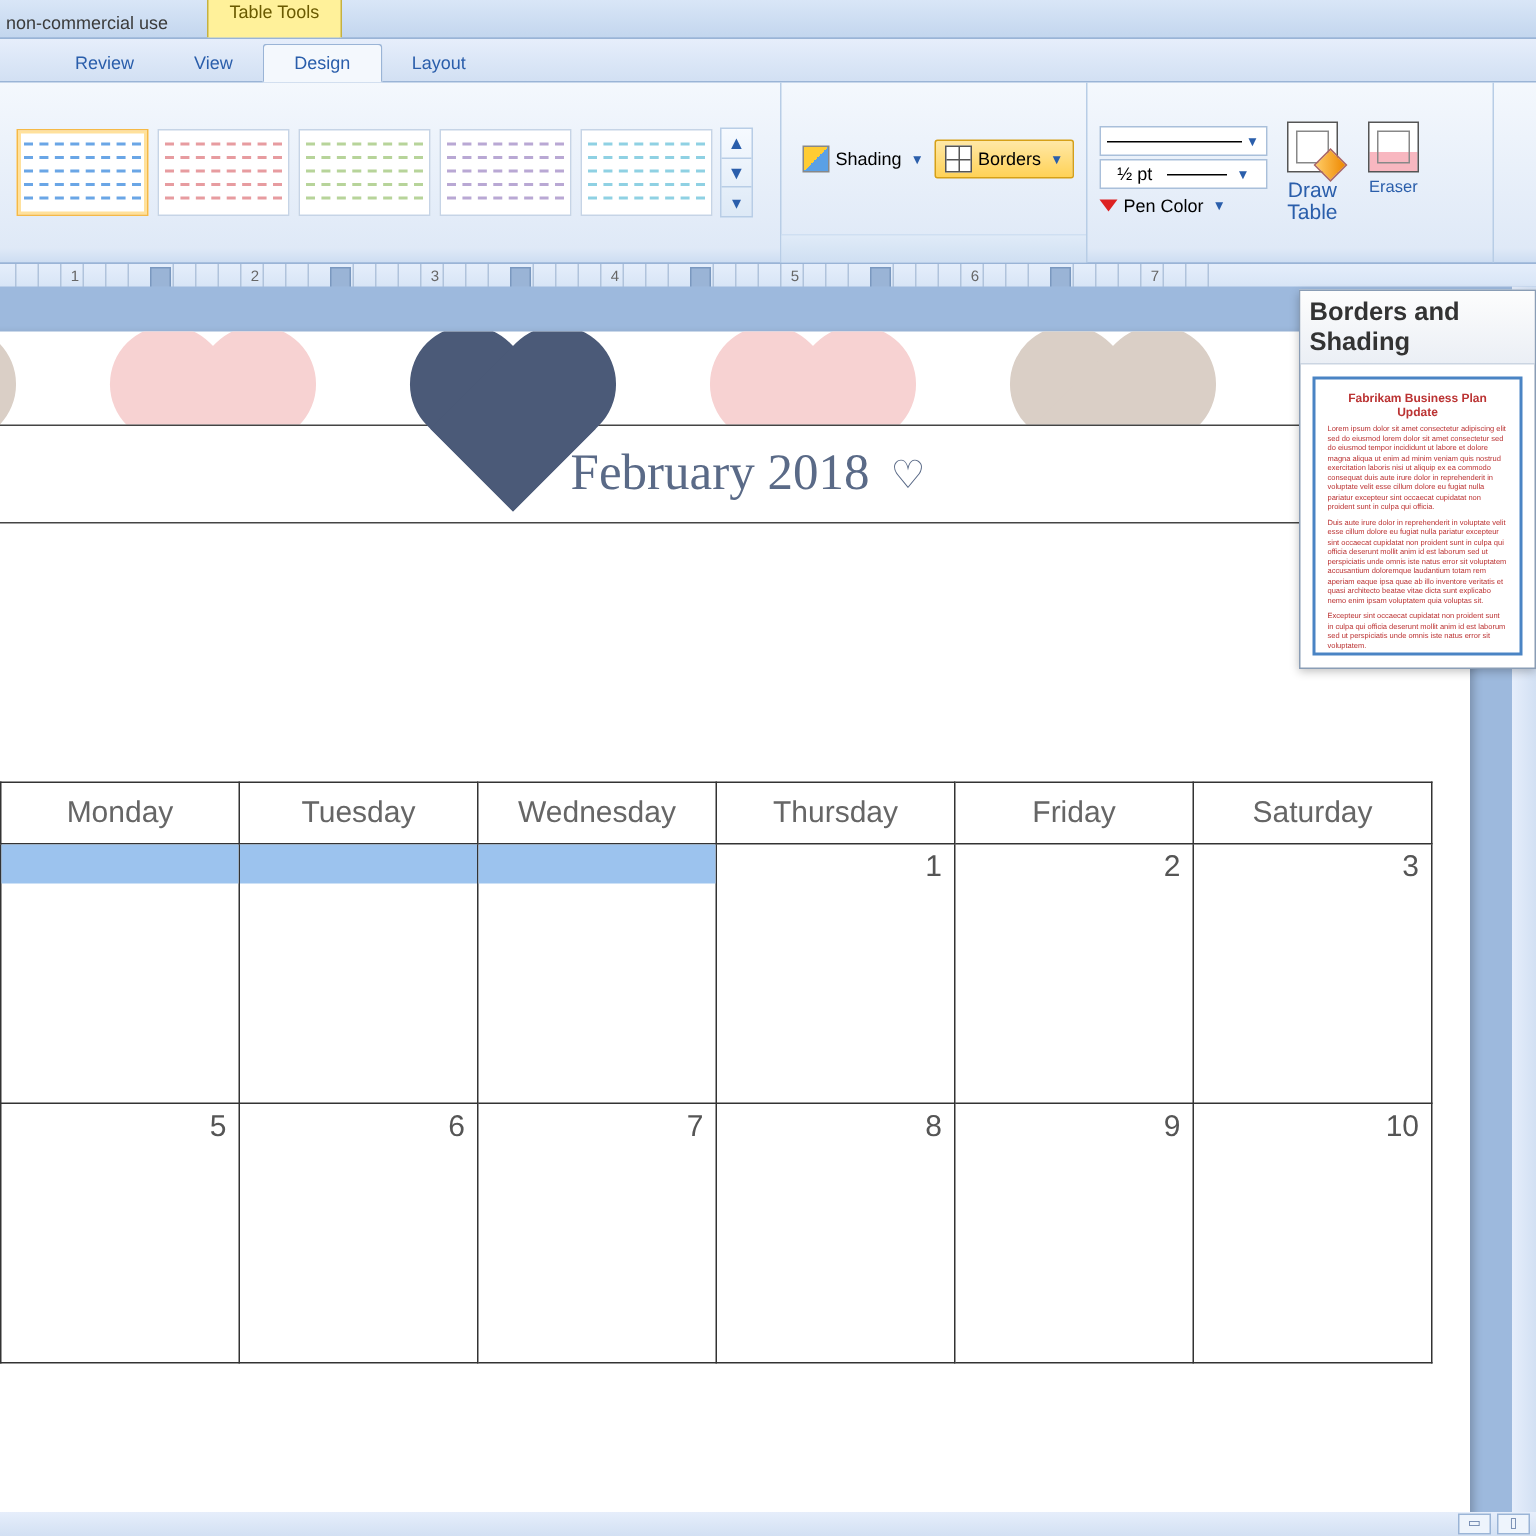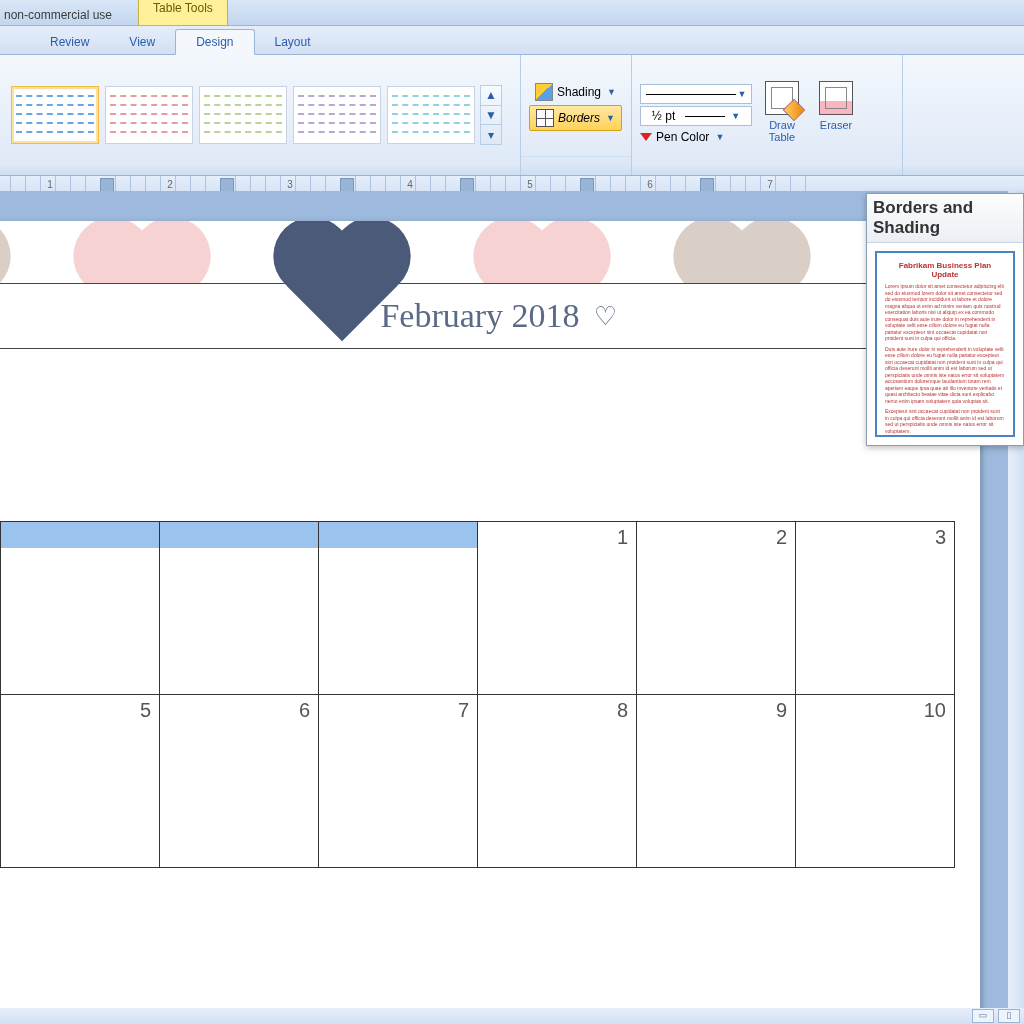--- a/index.html
+++ b/index.html
@@ -18,23 +18,23 @@
   .group-label{height:18px;text-align:center;font-size:11px;color:#2a5eab;background:linear-gradient(#e0ebf8,#cfdff2);border-top:1px solid #cfdff2;position:relative;}
   .more-arrow{position:absolute;right:3px;bottom:2px;width:12px;height:12px;border:1px solid #8faed3;background:#e8f0fa;font-size:9px;line-height:10px;text-align:center;color:#2a5eab;}
   
   .style-thumb{width:88px;height:58px;margin:0 3px;border:1px solid #c6d4e6;background:#fff;display:flex;flex-direction:column;justify-content:space-around;padding:6px 4px;box-sizing:border-box;}
   .style-thumb.sel{border:1px solid #f5b947;box-shadow:0 0 0 2px #ffe19c inset;}
   .dash{height:2px;border-top:2px dashed currentColor;}
   .gallery-nav{width:20px;height:58px;margin-left:2px;border:1px solid #b8cde6;background:linear-gradient(#f6faff,#dde9f6);display:flex;flex-direction:column;}
   .gallery-nav div{flex:1;display:flex;align-items:center;justify-content:center;color:#2a5eab;border-bottom:1px solid #b8cde6;}
   .gallery-nav div:last-child{border-bottom:none;}
   
-  .sb-col{display:flex;flex-direction:column;gap:1px;justify-content:center;}
+  .sb-col{display:flex;flex-direction:row;gap:1px;justify-content:center;}
   .sb-btn{display:flex;align-items:center;gap:4px;padding:3px 6px;border-radius:2px;white-space:nowrap;}
-  .sb-btn.hl{background:linear-gradient(#ffe8a6,#ffd257);border:1px solid #d6a017;font-style:italic;}
+  .sb-btn.hl{background:linear-gradient(#ffe8a6,#ffd257);border:1px solid #d6a017;}
   .bucket-icon,.grid-icon,.pen-icon{width:16px;height:16px;display:inline-block;}
   .bucket-icon{background:linear-gradient(135deg,#ffcc33 50%,#5aa0e6 50%);border:1px solid #888;}
   .grid-icon{background:#fff;border:1px solid #555;position:relative;}
   .grid-icon::before,.grid-icon::after{content:"";position:absolute;background:#555;}
   .grid-icon::before{left:50%;top:0;width:1px;height:100%;}
   .grid-icon::after{top:50%;left:0;height:1px;width:100%;}
   .pen-triangle{width:0;height:0;border-left:6px solid transparent;border-right:6px solid transparent;border-top:8px solid #d22;}
   .dd{margin-left:2px;color:#2a5eab;font-size:9px;}
   
   .db-col{display:flex;flex-direction:column;gap:2px;justify-content:center;}
@@ -174,21 +174,21 @@
             <span class="dd">▼</span>
           </div>
         <div class="pc-row">
             <span class="pen-triangle"></span>
             <span>Pen Color</span>
             <span class="dd">▼</span>
           </div>
       </div>
       <div class="big-btn">
         <div class="ic draw"></div>
-        <span style="white-space:pre-line;font-size:11px;line-height:1.1">Draw
+        <span style="white-space:pre-line;font-size:14px;line-height:1.1">Draw
 Table</span>
       </div>
       <div class="big-btn">
         <div class="ic eraser"></div>
         <span style="font-size:11px">Eraser</span>
       </div>
     </div>
   </div>
 </div>
 
@@ -269,20 +269,28 @@
       <div class="heart" style="color:#f7d2d2;left:950px;top:0"></div>
       <div class="title-band">
         <span class="h-out">♡</span>
         <span>February 2018</span>
         <span class="h-out">♡</span>
       </div>
     </div>
 
     <table class="cal">
       <tbody>
+          <tr>
+        <th>Monday</th>
+        <th>Tuesday</th>
+        <th>Wednesday</th>
+        <th>Thursday</th>
+        <th>Friday</th>
+        <th>Saturday</th>
+      </tr>
       <tr>
         <td class="sel"></td>
         <td class="sel"></td>
         <td class="sel"></td>
         <td>1</td>
         <td>2</td>
         <td>3</td>
       </tr>
       <tr>
         <td>5</td>

